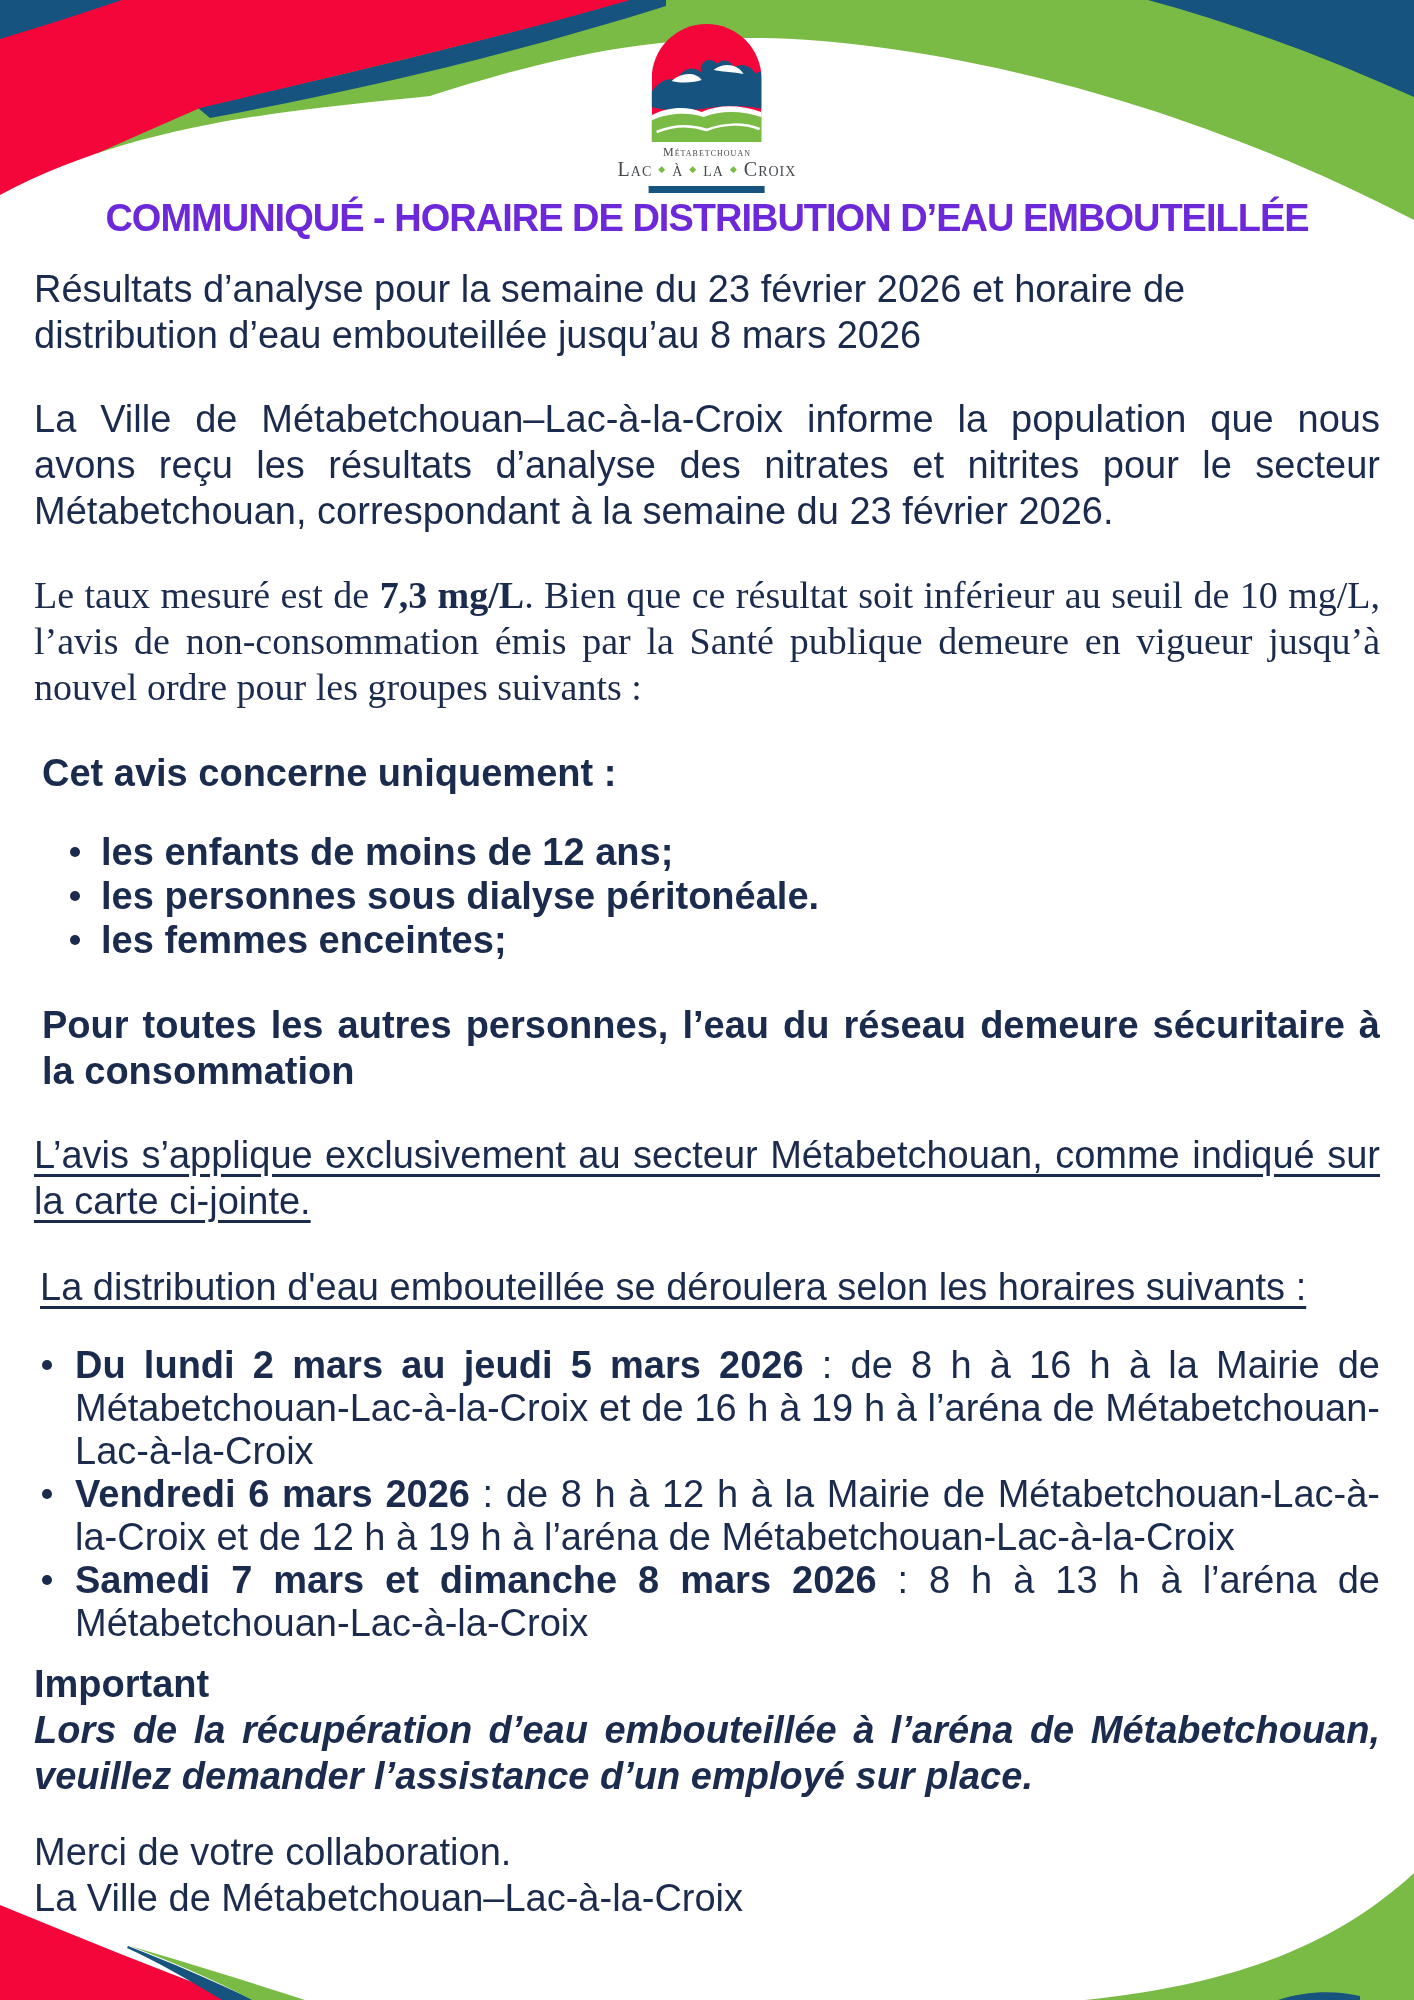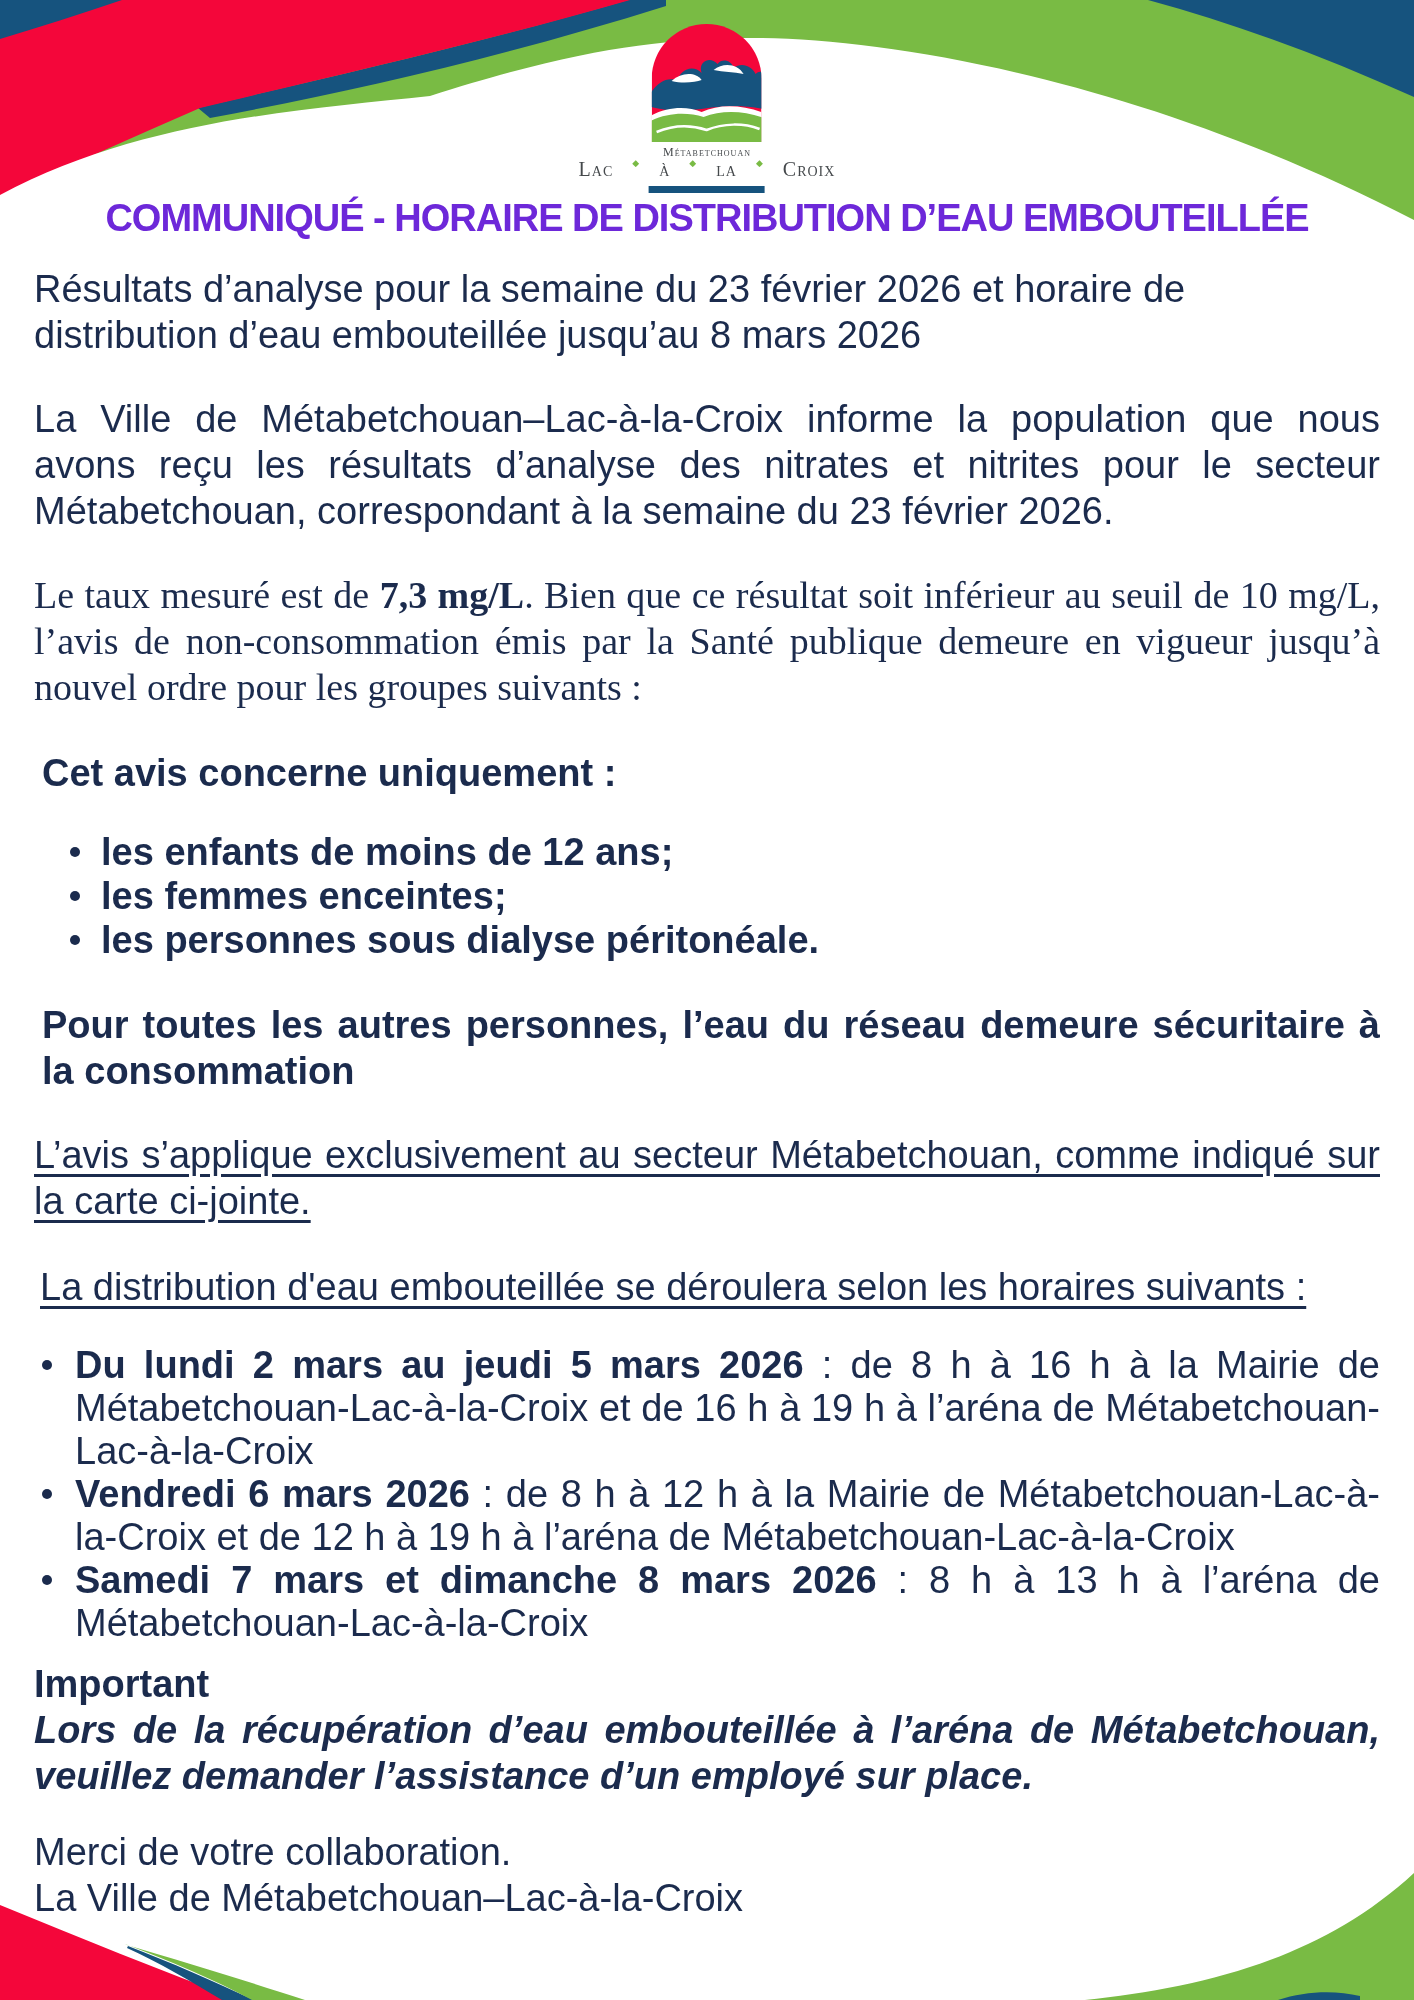--- a/index.html
+++ b/index.html
@@ -13,21 +13,21 @@
   
   .header { position:relative; height:250px; }
   .header-deco { position:absolute; top:0; left:0; display:block; }
   .logo { position:absolute; top:24px; left:50%; transform:translateX(-50%);
           display:flex; flex-direction:column; align-items:center; z-index:3; }
   .logo-arch { display:block; }
   .logo-name { font-family:"Liberation Serif", serif; color:#45494C;
                font-variant:small-caps; line-height:1.05; letter-spacing:1px;
                text-align:center; }
   .logo-name-1 { font-size:12px; margin-top:4px; }
-  .logo-name-2 { font-size:20px; display:flex; align-items:flex-start; gap:19px; justify-content:center; }
+  .logo-name-2 { font-size:20px; display:flex; align-items:center; gap:6px; justify-content:center; }
   .diamond { color:#79BB44; font-size:9px; line-height:1; }
   .logo-bar { width:116px; height:7px; background:#16537E; margin-top:6px; }
   .title { position:absolute; bottom:10px; left:0; width:100%; text-align:center;
            font-size:38px; font-weight:bold; letter-spacing:-1px;
            white-space:nowrap; color:#6d28d9; z-index:3; }
 
   
   .content { position:relative; padding:0 34px; font-size:38px; line-height:46px; z-index:2; }
   .content p { margin:0; }
   .just { text-align:justify; }
@@ -113,25 +113,25 @@
 
     <p class="h-cet">Cet avis concerne uniquement :</p>
 
     <div class="list-groups">
       <div class="li">
         <span class="dot"></span>
         <span>les enfants de moins de 12 ans;</span>
       </div>
       <div class="li">
         <span class="dot"></span>
-        <span>les femmes enceintes;</span>
+        <span>les personnes sous dialyse péritonéale.</span>
       </div>
       <div class="li">
         <span class="dot"></span>
-        <span>les personnes sous dialyse péritonéale.</span>
+        <span>les femmes enceintes;</span>
       </div>
     </div>
 
     <p class="p-pour just">Pour toutes les autres personnes, l’eau du réseau demeure sécuritaire à la consommation</p>
 
     <p class="p-avis just underline">L’avis s’applique exclusivement au secteur Métabetchouan, comme indiqué sur la carte ci-jointe.</p>
 
     <p class="p-dist underline">La distribution d'eau embouteillée se déroulera selon les horaires suivants :</p>
 
     <div class="list-sched">

